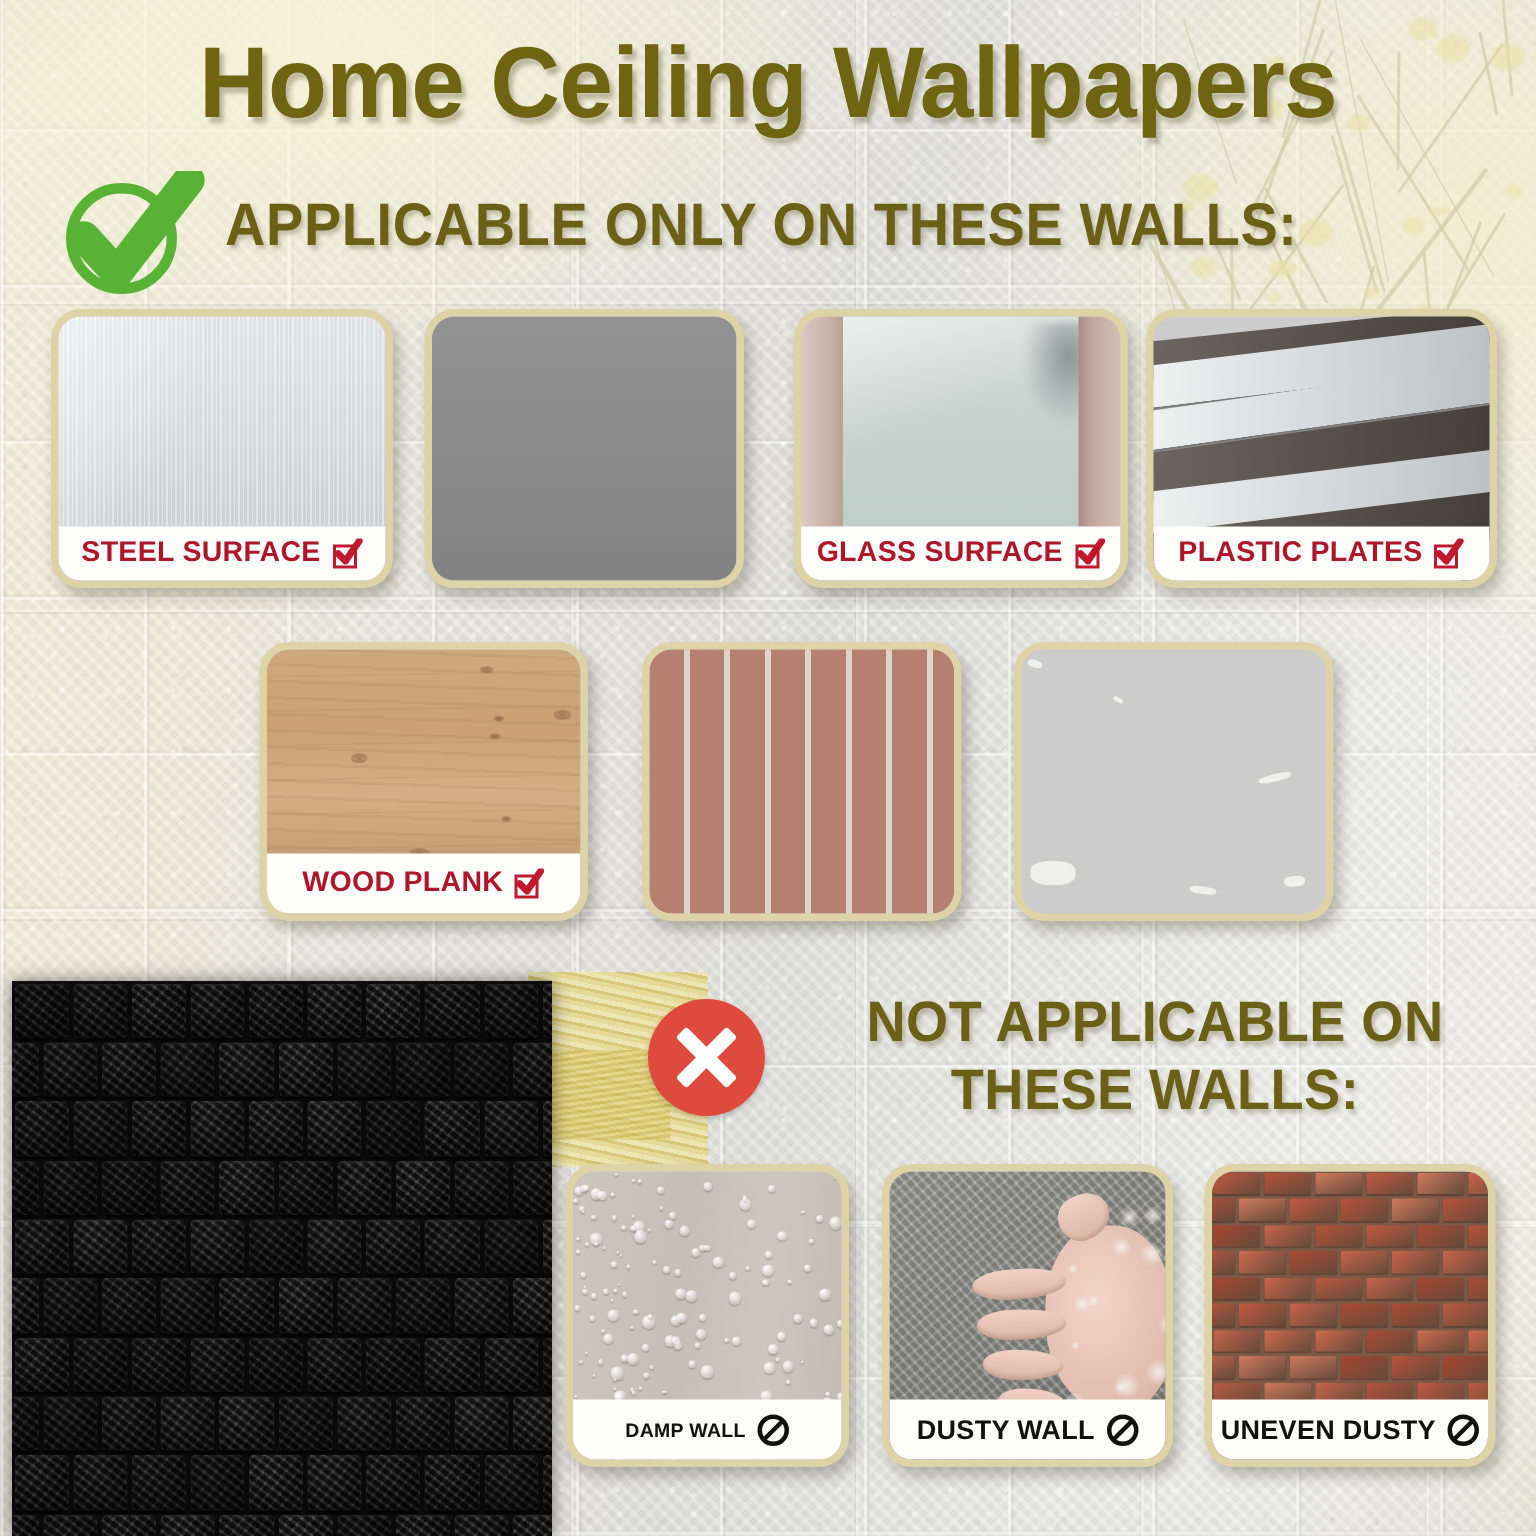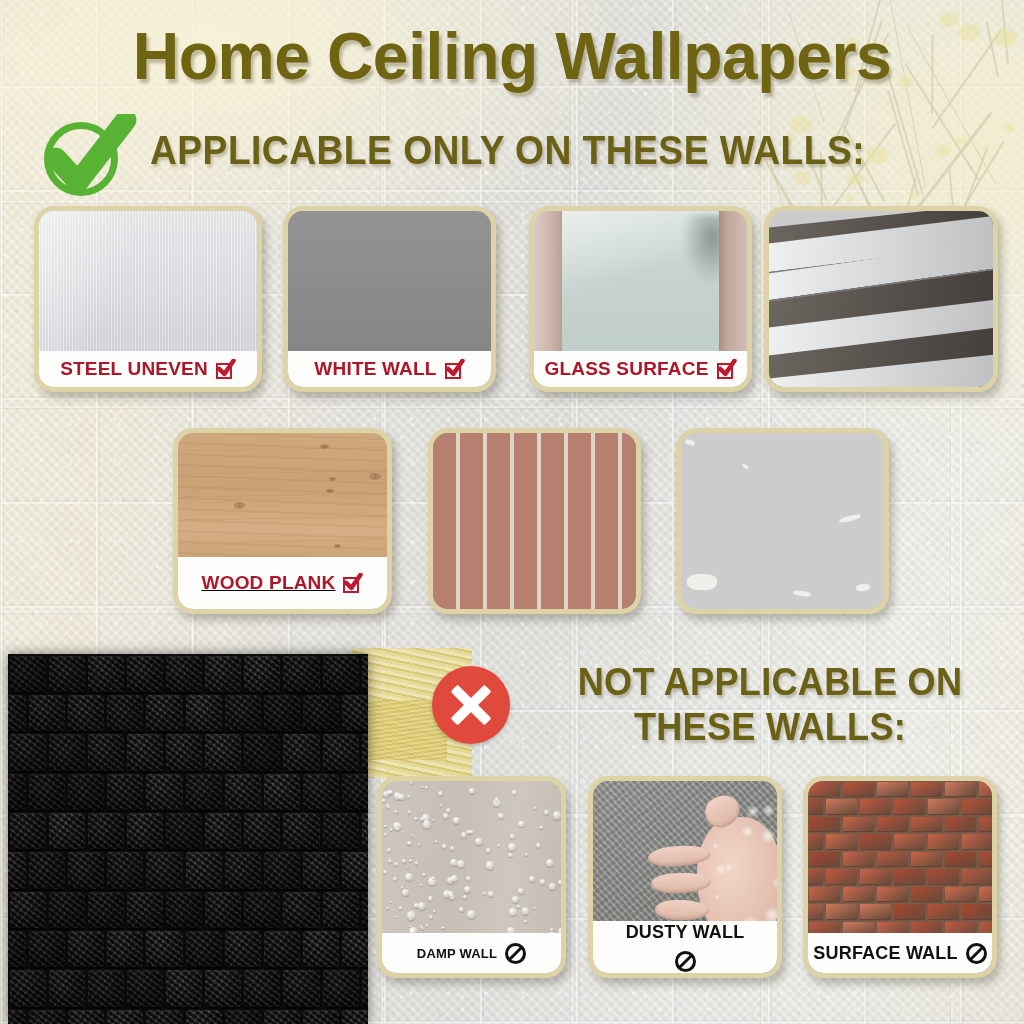--- a/index.html
+++ b/index.html
@@ -402,42 +402,33 @@
     </svg>
   </div>
 
   <div class="subhead-ok">APPLICABLE ONLY ON THESE WALLS:</div>
 
   <div id="yes-cards">
       <div class="card" style="left: 34px; top: 206px; width: 228px; height: 186px;">
         <div class="photo">
           <div class="tex tex-steel"></div>
           <div class="strip" style="height: 36px;">
-            <span class="lbl" style="font-size: 19px;">STEEL UNEVEN</span>
+            <span class="lbl" style="font-size: 19px;">STEEL SURFACE</span>
             <span class="tickbox" style="width: 20px; height: 20px; vertical-align: -3px;">
               <span class="bx" style="width: 16px; height: 16px;"></span>
               <svg class="tk" viewBox="0 0 24 24" width="20" height="20">
                 <path d="M4 12 L10 18 L21 2" fill="none" stroke="#c0182c" stroke-width="5.4" stroke-linecap="round" stroke-linejoin="round"></path>
               </svg>
             </span>
           </div>
         </div>
       </div>
       <div class="card" style="left: 283px; top: 206px; width: 213px; height: 186px;">
         <div class="photo">
           <div class="tex tex-white-wall"></div>
-          <div class="strip" style="height: 36px;">
-            <span class="lbl" style="font-size: 19px;">WHITE WALL</span>
-            <span class="tickbox" style="width: 20px; height: 20px; vertical-align: -3px;">
-              <span class="bx" style="width: 16px; height: 16px;"></span>
-              <svg class="tk" viewBox="0 0 24 24" width="20" height="20">
-                <path d="M4 12 L10 18 L21 2" fill="none" stroke="#c0182c" stroke-width="5.4" stroke-linecap="round" stroke-linejoin="round"></path>
-              </svg>
-            </span>
-          </div>
         </div>
       </div>
       <div class="card" style="left: 529px; top: 206px; width: 223px; height: 186px;">
         <div class="photo">
           <div class="tex tex-glass">
             <div class="glass-pane"></div>
             <div class="glass-refl"></div>
             <div class="glass-sill"></div>
           </div>
           <div class="strip" style="height: 36px;">
@@ -455,34 +446,43 @@
         <div class="photo">
           <div class="tex tex-plastic-plates">
             <div class="plate dark" style="left: -13.44px; top: 3.52px; width: 264.32px; height: 22.88px; transform: rotate(-6deg);"></div>
             <div class="plate" style="left: -8.96px; top: 17.6px; width: 255.36px; height: 28.16px; transform: rotate(-7deg);"></div>
             <div class="plate" style="left: -11.2px; top: 45.76px; width: 259.84px; height: 26.4px; transform: rotate(-8deg);"></div>
             <div class="plate dark" style="left: -13.44px; top: 73.92px; width: 264.32px; height: 29.92px; transform: rotate(-8deg);"></div>
             <div class="plate" style="left: -11.2px; top: 102.08px; width: 259.84px; height: 28.16px; transform: rotate(-7deg);"></div>
             <div class="plate dark" style="left: -13.44px; top: 130.24px; width: 264.32px; height: 31.68px; transform: rotate(-7deg);"></div>
             <div class="plate" style="left: -11.2px; top: 154.88px; width: 259.84px; height: 29.92px; transform: rotate(-6deg);"></div>
           </div>
+          <div class="strip" style="height: 36px;">
+            <span class="lbl" style="font-size: 19px;">PLASTIC PLATES</span>
+            <span class="tickbox" style="width: 20px; height: 20px; vertical-align: -3px;">
+              <span class="bx" style="width: 16px; height: 16px;"></span>
+              <svg class="tk" viewBox="0 0 24 24" width="20" height="20">
+                <path d="M4 12 L10 18 L21 2" fill="none" stroke="#c0182c" stroke-width="5.4" stroke-linecap="round" stroke-linejoin="round"></path>
+              </svg>
+            </span>
+          </div>
         </div>
       </div>
       <div class="card" style="left: 173px; top: 428px; width: 219px; height: 186px;">
         <div class="photo">
           <div class="tex tex-wood">
             <div class="wood-knot" style="width: 11.9534px; height: 6.57437px; left: 190.792px; top: 40.1633px;"></div>
             <div class="wood-knot" style="width: 7.30305px; height: 4.01667px; left: 155.718px; top: 111.213px;"></div>
             <div class="wood-knot" style="width: 11.3151px; height: 6.22328px; left: 55.6266px; top: 69.4193px;"></div>
             <div class="wood-knot" style="width: 9.0501px; height: 4.97755px; left: 141.834px; top: 10.7208px;"></div>
             <div class="wood-knot" style="width: 7.97171px; height: 4.38444px; left: 147.889px; top: 55.5347px;"></div>
             <div class="wood-knot" style="width: 7.00142px; height: 3.85078px; left: 150.802px; top: 44.2289px;"></div>
             <div class="wood-knot" style="width: 13.032px; height: 7.16758px; left: 94.7453px; top: 132.476px;"></div>
           </div>
-          <div class="strip" style="height: 52px; text-decoration: underline;">
+          <div class="strip" style="height: 40px;">
             <span class="lbl" style="font-size: 19px;">WOOD PLANK</span>
             <span class="tickbox" style="width: 20px; height: 20px; vertical-align: -3px;">
               <span class="bx" style="width: 16px; height: 16px;"></span>
               <svg class="tk" viewBox="0 0 24 24" width="20" height="20">
                 <path d="M4 12 L10 18 L21 2" fill="none" stroke="#c0182c" stroke-width="5.4" stroke-linecap="round" stroke-linejoin="round"></path>
               </svg>
             </span>
           </div>
         </div>
       </div>
@@ -824,21 +824,21 @@
               <div class="dust" style="width: 18.5501px; height: 18.5501px; left: 93.3878px; top: 122.091px;"></div>
               <div class="dust" style="width: 11.3319px; height: 11.3319px; left: 67.0337px; top: 71.5804px;"></div>
               <div class="dust" style="width: 7.93654px; height: 7.93654px; left: 95.2954px; top: 128.815px;"></div>
               <div class="dust" style="width: 13.9759px; height: 13.9759px; left: 124.257px; top: 83.8212px;"></div>
               <div class="dust" style="width: 6.63845px; height: 6.63845px; left: 63.6747px; top: 50.1822px;"></div>
               <div class="dust" style="width: 15.5312px; height: 15.5312px; left: 61.1392px; top: 135.084px;"></div>
               <div class="dust" style="width: 13.3944px; height: 13.3944px; left: 97.9446px; top: 12.1714px;"></div>
               <div class="dust" style="width: 10.519px; height: 10.519px; left: 114.957px; top: 153.033px;"></div>
             </div>
           </div>
-          <div class="strip" style="height: 52px; flex-direction: column;">
+          <div class="strip" style="height: 40px;">
             <span class="lbl no" style="font-size: 18px;">DUSTY WALL</span>
             <span class="noicon" style="width: 21px; height: 21px; vertical-align: -4px;">
               <span class="ring2"></span>
               <span class="slash" style="height: 17px; margin-left: -1.5px; margin-top: -8.5px; transform: rotate(45deg);"></span>
             </span>
           </div>
         </div>
       </div>
       <div class="card" style="left: 803px; top: 776px; width: 194px; height: 202px;">
         <div class="photo">
@@ -906,21 +906,21 @@
               <div class="brk" style="left: 154.333px; top: 158.091px; width: 31.0741px; height: 14.4545px; background: linear-gradient(154.063deg, rgb(168, 70, 47), rgba(0, 0, 0, 0.18));"></div>
               <div class="brk" style="left: 1px; top: 175.545px; width: 31.0741px; height: 14.4545px; background: linear-gradient(144.919deg, rgb(201, 100, 73), rgba(0, 0, 0, 0.18));"></div>
               <div class="brk" style="left: 35.0741px; top: 175.545px; width: 31.0741px; height: 14.4545px; background: linear-gradient(146.666deg, rgb(196, 89, 63), rgba(0, 0, 0, 0.18));"></div>
               <div class="brk" style="left: 69.1481px; top: 175.545px; width: 31.0741px; height: 14.4545px; background: linear-gradient(144.815deg, rgb(207, 106, 76), rgba(0, 0, 0, 0.18));"></div>
               <div class="brk" style="left: 103.222px; top: 175.545px; width: 31.0741px; height: 14.4545px; background: linear-gradient(140.724deg, rgb(171, 75, 51), rgba(0, 0, 0, 0.18));"></div>
               <div class="brk" style="left: 137.296px; top: 175.545px; width: 31.0741px; height: 14.4545px; background: linear-gradient(146.983deg, rgb(196, 89, 63), rgba(0, 0, 0, 0.18));"></div>
               <div class="brk" style="left: 171.37px; top: 175.545px; width: 31.0741px; height: 14.4545px; background: linear-gradient(157.098deg, rgb(168, 70, 47), rgba(0, 0, 0, 0.18));"></div>
             </div>
           </div>
           <div class="strip" style="height: 40px;">
-            <span class="lbl no" style="font-size: 18px;">SURFACE WALL</span>
+            <span class="lbl no" style="font-size: 18px;">UNEVEN DUSTY</span>
             <span class="noicon" style="width: 21px; height: 21px; vertical-align: -4px;">
               <span class="ring2"></span>
               <span class="slash" style="height: 17px; margin-left: -1.5px; margin-top: -8.5px; transform: rotate(45deg);"></span>
             </span>
           </div>
         </div>
       </div>
     </div>
 
 </div>

